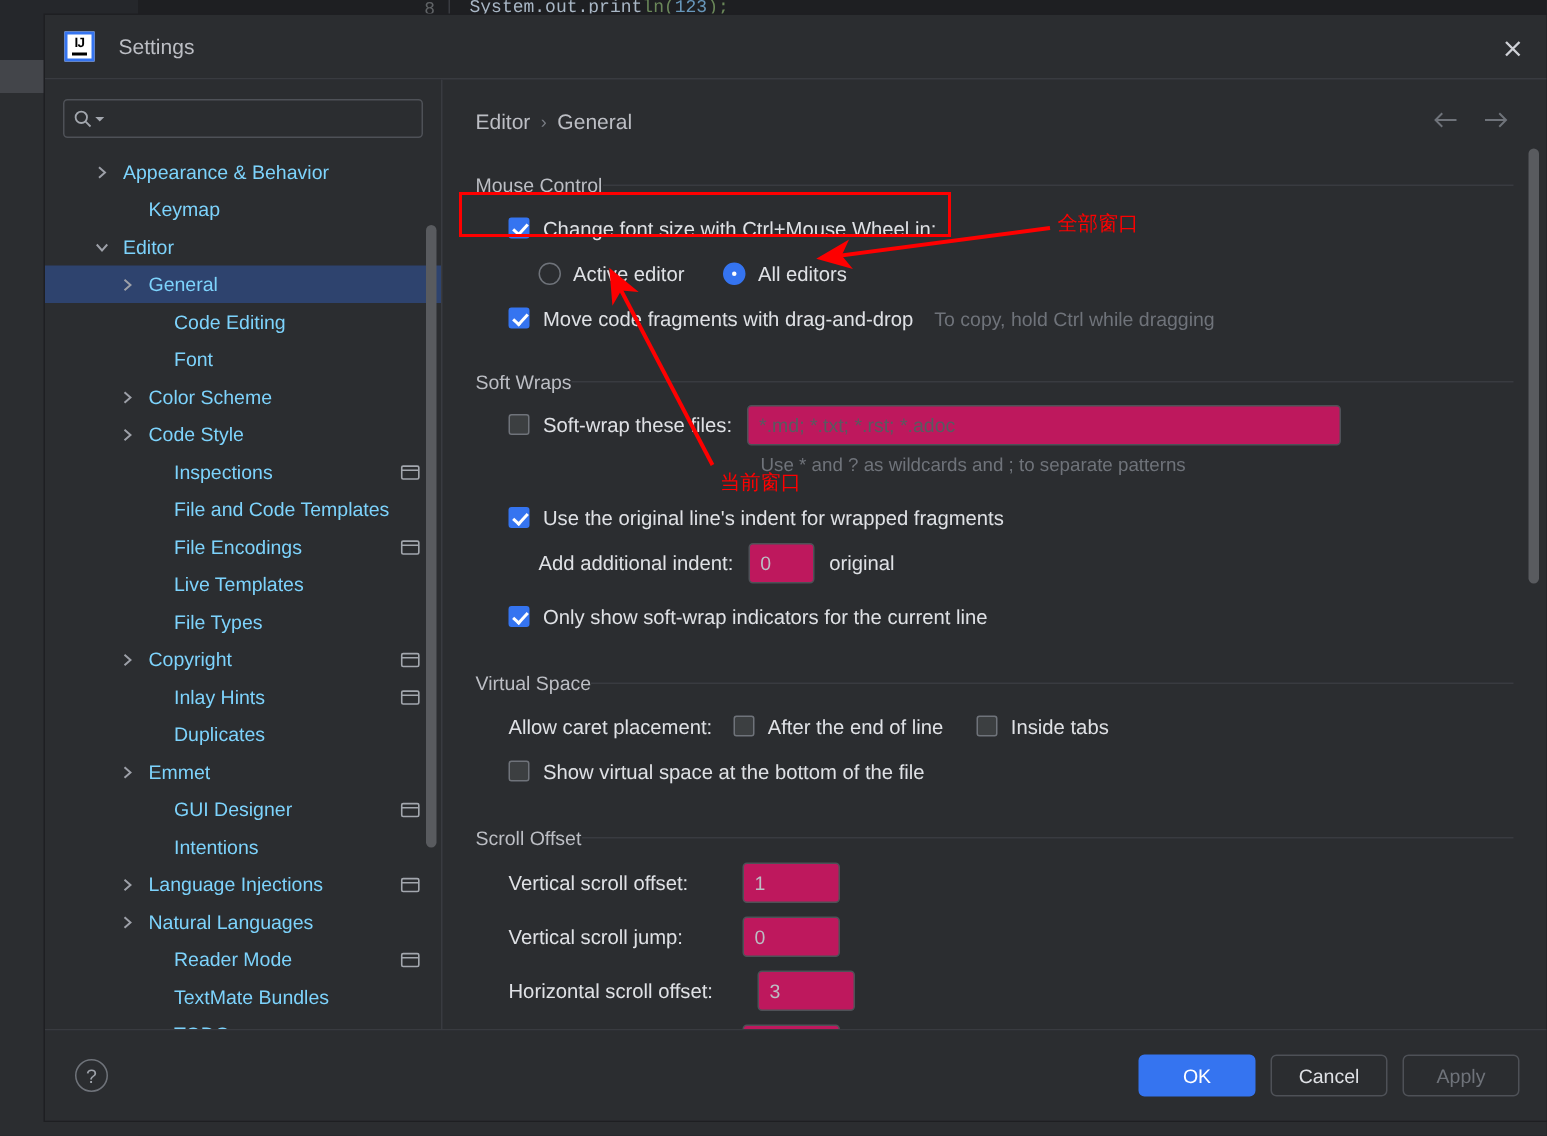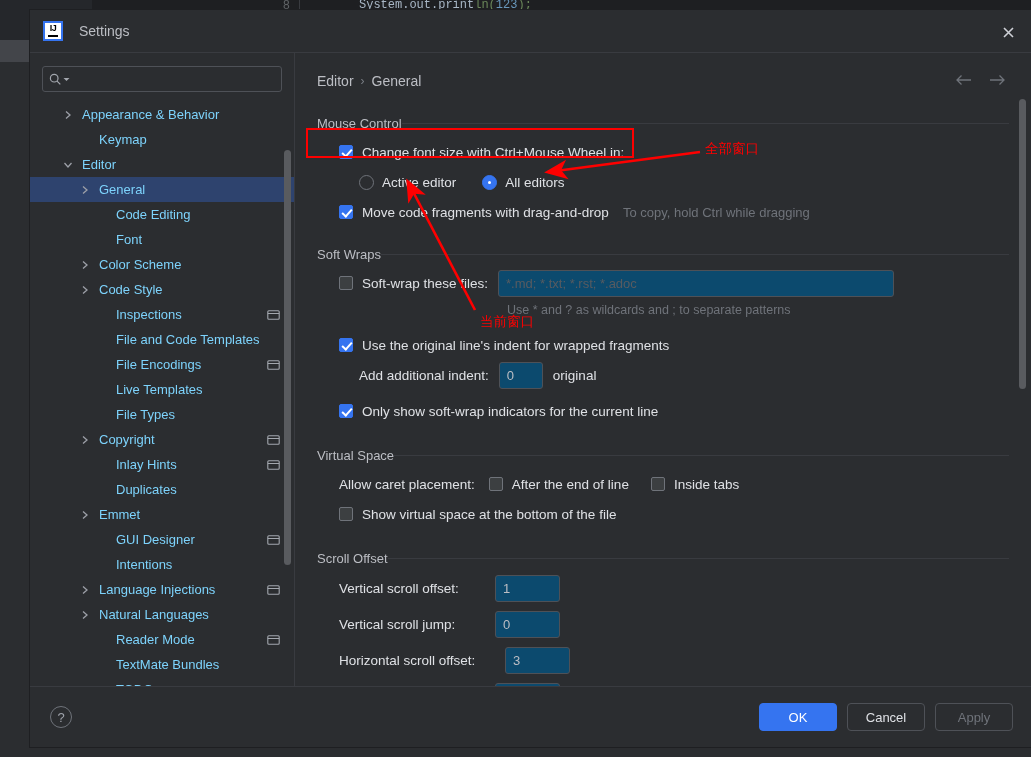--- a/index.html
+++ b/index.html
@@ -16,21 +16,21 @@
     position: absolute; left: 238px; top: 0; right: 0; height: 12px;
     background: #1e1f22; color: #a9b7c6; font-family: "Liberation Mono", monospace;
     font-size: 12px; line-height: 12px; overflow: hidden; white-space: nowrap;
   }
   #bg-gutter {
     position: absolute; left: 238px; top: 0; width: 62px; height: 12px;
     background: #1e1f22; border-right: 1px solid #393b40;
     color: #606366; font-family: "Liberation Mono", monospace; font-size: 12px;
     line-height: 12px; text-align: right; padding-right: 9px; overflow: hidden;
   }
-  #bg-code-text { position: absolute; left: 75px; top: -1px; color: #6a8759; margin-left: 46px; }
+  #bg-code-text { position: absolute; left: 75px; top: -1px; color: #6a8759; }
   #bg-code-text .kw { color: #a9b7c6; }
   #bg-code-text .num { color: #6897bb; }
   #bg-strip2 {
     position: absolute; left: 238px; top: 12px; right: 0; height: 14px; background: #2b2d30;
   }
   #bg-left-panel { position: absolute; left: 0; top: 0; width: 92px; height: 757px; background: #2b2d30; }
   #bg-left-dark  { position: absolute; left: 0; top: 0; width: 92px; height: 40px; background: #25272b; }
   #bg-left-tab   { position: absolute; left: 0; top: 40px; width: 30px; height: 22px; background: #43454a; }
   #bg-bottom     { position: absolute; left: 0; top: 740px; width: 1031px; height: 17px; background: #2b2d30; }
   #bg-right-col  { position: absolute; left: 238px; top: 26px; width: 62px; bottom: 0; background: #2b2d30; }
@@ -155,21 +155,21 @@
   .rb.on { background: #3574f0; border-color: #3574f0; }
   .rb.on::after {
     content: ""; position: absolute; left: 5px; top: 5px; width: 3px; height: 3px;
     border-radius: 50%; background: #ffffff;
   }
   .lbl { cursor: default; }
   .hint { color: #6f737a; font-size: 13px; margin-left: 14px; }
   .sub { color: #6f737a; font-size: 12.5px; }
 
   .textfield {
-    background: #0c4a6e; border: 1px solid #4e5157; border-radius: 3px; height: 27px;
+    background: #be185d; border: 1px solid #4e5157; border-radius: 3px; height: 27px;
     color: #bcbec4; font-family: "Liberation Sans", sans-serif; font-size: 13px;
     padding: 0 7px; outline: none;
   }
   .textfield::placeholder { color: #585b60; }
   .tf-wide { width: 396px; margin-left: 10px; }
   .tf-num { width: 44px; }
   .tf-num2 { width: 65px; }
   .gap-lbl { margin-right: 10px; }
   .gap-lbl2 { margin-left: 10px; }
 

